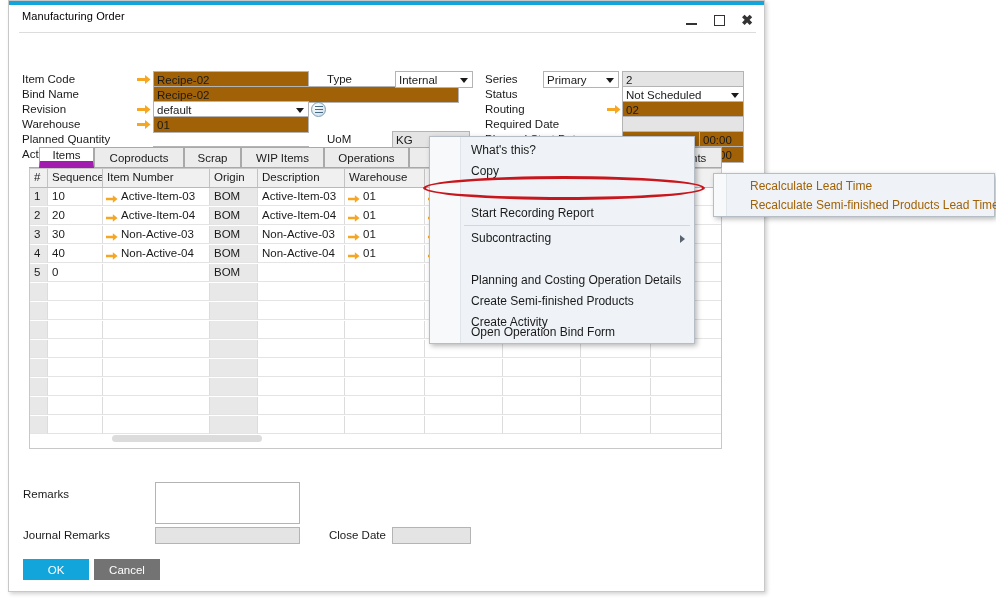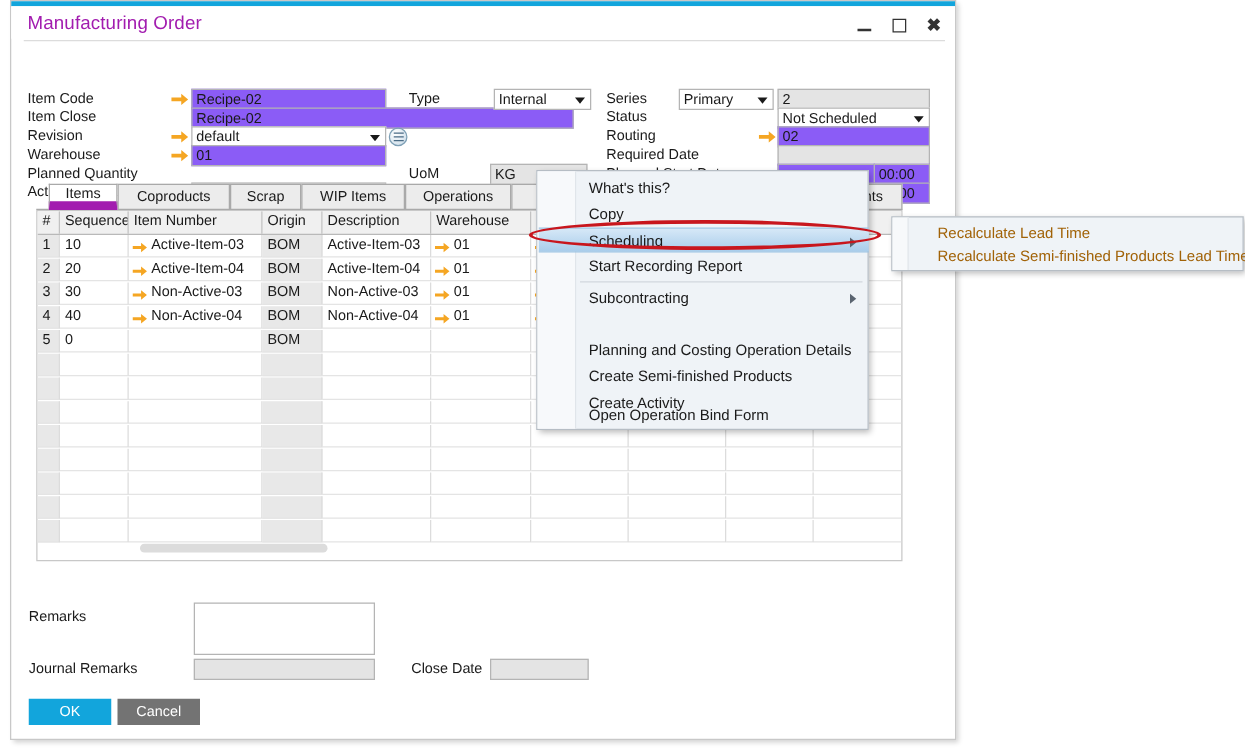--- a/index.html
+++ b/index.html
@@ -23,21 +23,21 @@
   .titlebar-accent {
     position: absolute; left: 0; top: 0; width: 100%; height: 4px;
     background: #12a5dc;
   }
   .titlebar {
     position: absolute; left: 0; top: 4px; width: 100%; height: 26px;
     background: #ffffff;
   }
   .win-title {
     position: absolute; left: 13px; top: 5px;
-    font-size: 15px; color: #a21caf; letter-spacing: .1px;
+    font-size: 11px; color: #000000; letter-spacing: .1px;
     white-space: nowrap;
   }
   .win-ctrls { position: absolute; right: 8px; top: 6px; display: flex; gap: 10px; }
   .win-btn {
     width: 18px; height: 18px; position: relative; cursor: default;
     display: flex; align-items: center; justify-content: center;
     font-size: 13px; color: #333;
   }
   .ico-min { display:block; width: 11px; height: 2px; background: #333; margin-top: 7px;}
   .ico-max { display:block; width: 11px; height: 11px; border: 1.7px solid #333; box-sizing: border-box;}
@@ -51,21 +51,21 @@
   .form-area { position: absolute; left: 0; top: 34px; width: 100%; height: 100px; }
   .fld-label {
     position: absolute; font-size: 11.5px; color: #1a1a1a; white-space: nowrap;
   }
   .arrow {
     position: absolute; width: 14px; height: 11px;
   }
   .arrow svg { display:block; }
   .inp {
     position: absolute; box-sizing: border-box;
-    border: 1px solid #b4b4b4; background: #8b5cf6;
+    border: 1px solid #b4b4b4; background: #a16207;
     font-size: 11.5px; color: #1a1a1a;
     padding: 1px 3px; height: 17px; line-height: 15px;
     white-space: nowrap; overflow: hidden;
   }
   .inp.ro { background: #e4e4e4; }
   .inp.num { text-align: right; padding-right: 5px; }
   .combo {
     position: absolute; box-sizing: border-box;
     border: 1px solid #b4b4b4; background: #ffffff;
     font-size: 11.5px; color: #1a1a1a; height: 17px; line-height: 15px;
@@ -224,21 +224,21 @@
         <div class="win-btn">
             <span class="ico-close">✖</span>
           </div>
       </div>
     </div>
     <div class="title-sep"></div>
 
     <div class="form-area">
 
       <div class="fld-label" style="left:13px; top:38px;">Item Code</div>
-      <div class="fld-label" style="left:13px; top:53px;">Item Close</div>
+      <div class="fld-label" style="left:13px; top:53px;">Bind Name</div>
       <div class="fld-label" style="left:13px; top:68px;">Revision</div>
       <div class="fld-label" style="left:13px; top:83px;">Warehouse</div>
       <div class="fld-label" style="left:13px; top:98px;">Planned Quantity</div>
       <div class="fld-label" style="left:13px; top:113px;">Actual Quantity</div>
 
       <div class="arrow" style="left:128px; top:39px;">
         <svg width="14" height="11" viewBox="0 0 14 11">
             <path d="M0 4 H8 V1 L13.5 5.5 L8 10 V7 H0 Z" fill="#f5a623"></path>
           </svg>
       </div>
@@ -553,24 +553,20 @@
     <div class="btn ok">OK</div>
     <div class="btn cancel">Cancel</div>
   </div>
 
   <div class="ctxmenu">
     <div class="gutter"></div>
 
     <div class="mi" style="top:3px;">What's this?</div>
     <div class="mi" style="top:24px;">Copy</div>
 
-    <div class="mi sel" style="top:45px;">
-      <span>Scheduling</span>
-      <span class="sub-arrow"></span>
-    </div>
 
     <div class="mi" style="top:66px;">Start Recording Report</div>
     <div class="mi-sep" style="top:88px;"></div>
 
     <div class="mi" style="top:91px;">
       <span>Subcontracting</span>
       <span class="sub-arrow"></span>
     </div>
     <div class="mi" style="top:133px;">Planning and Costing Operation Details</div>
     <div class="mi" style="top:154px;">Create Semi-finished Products</div>

